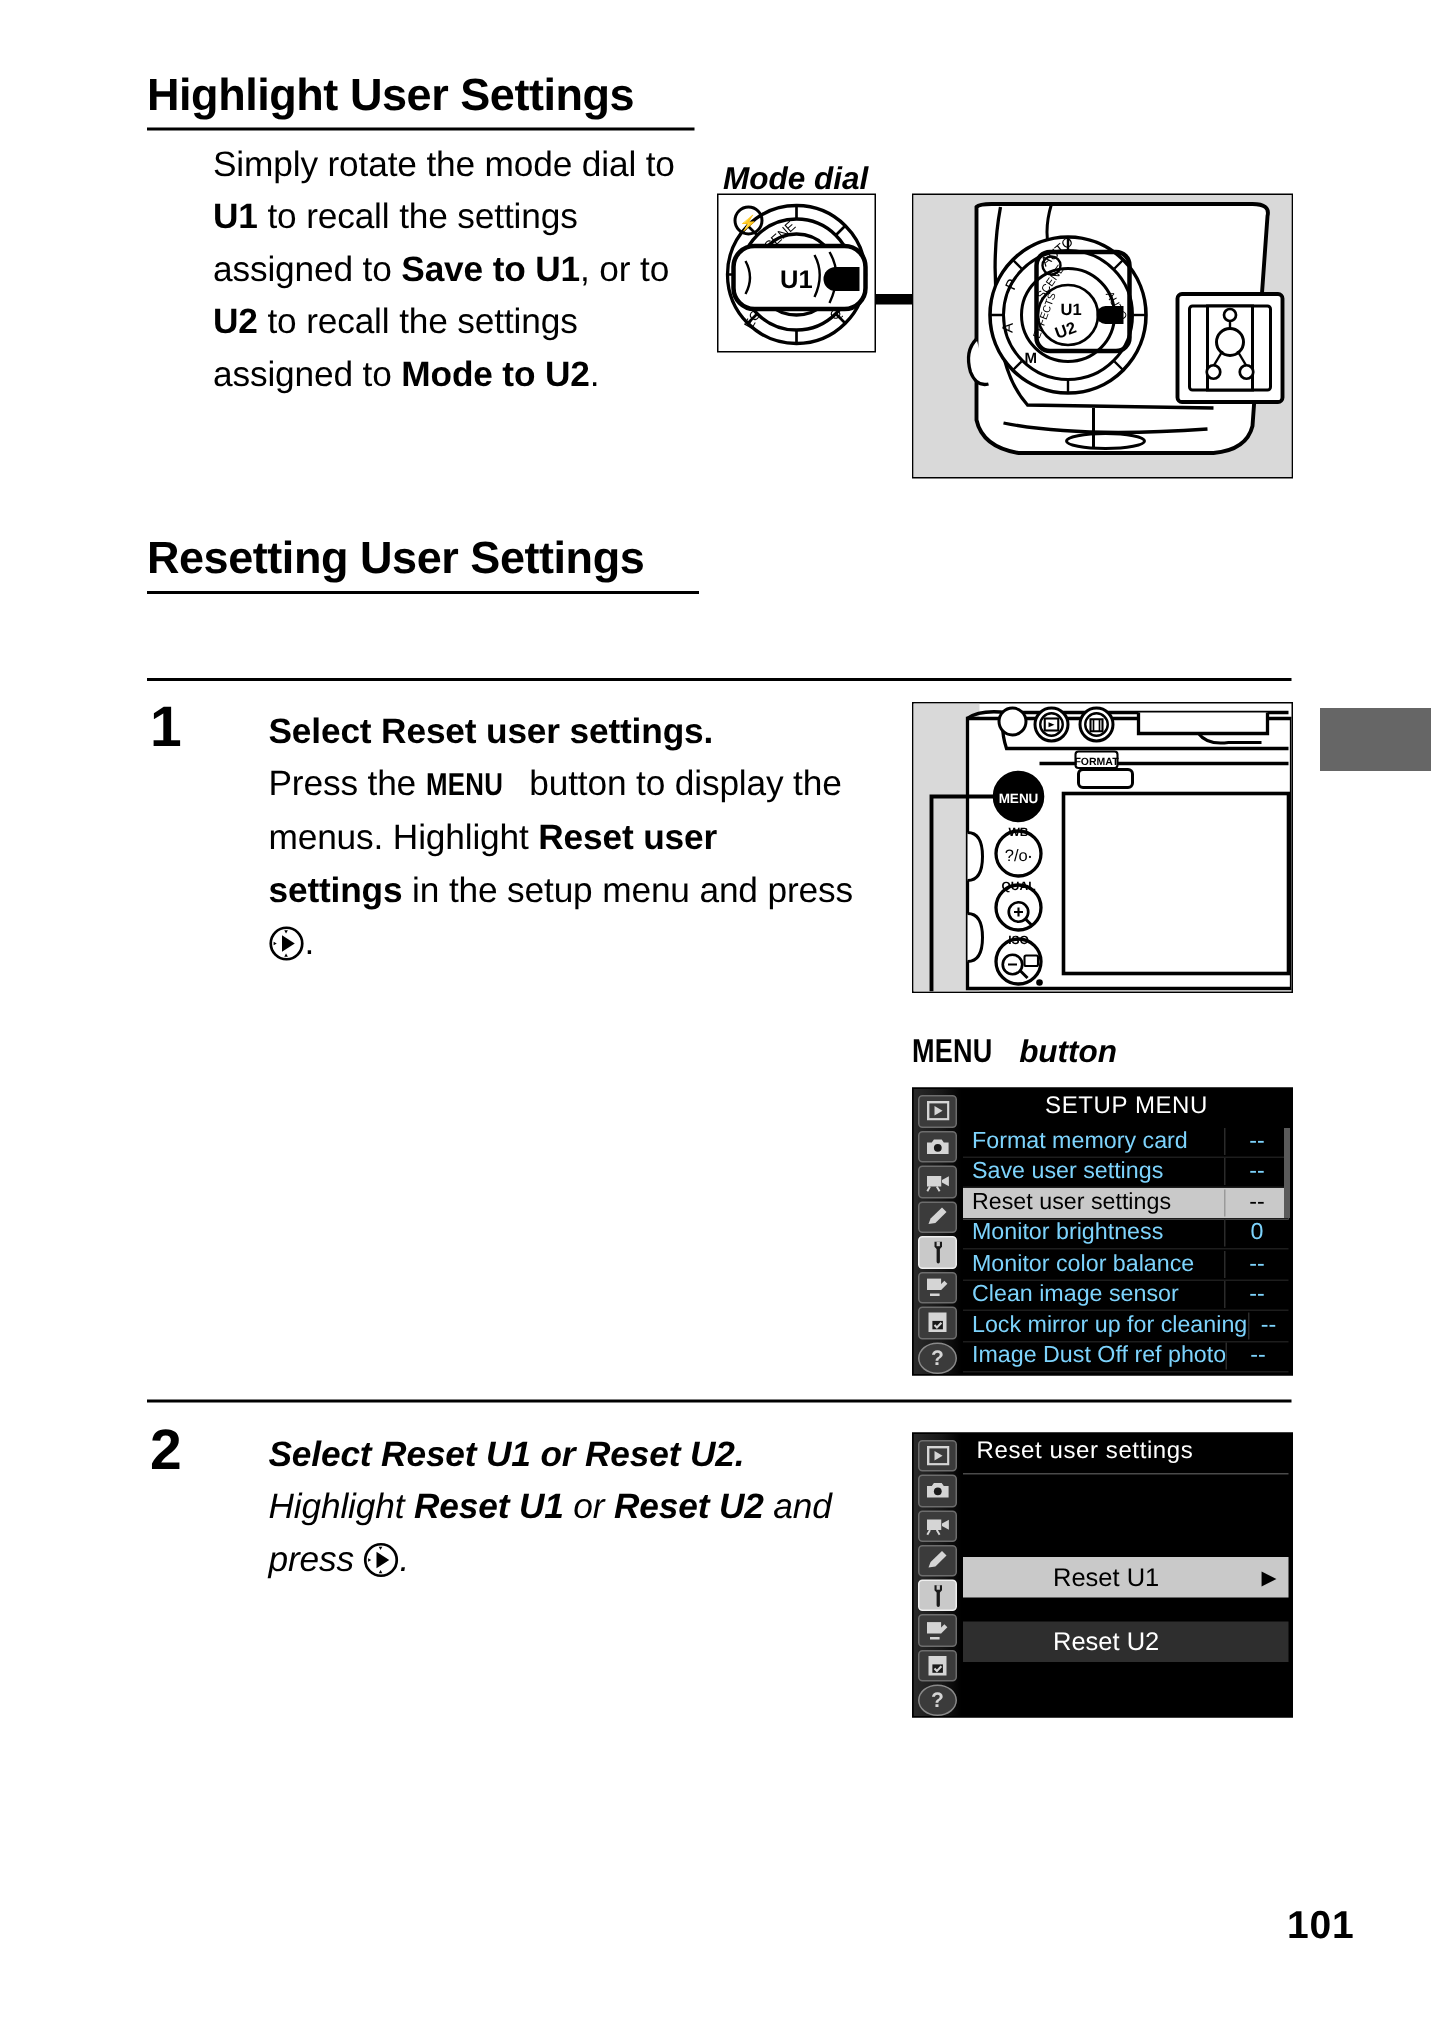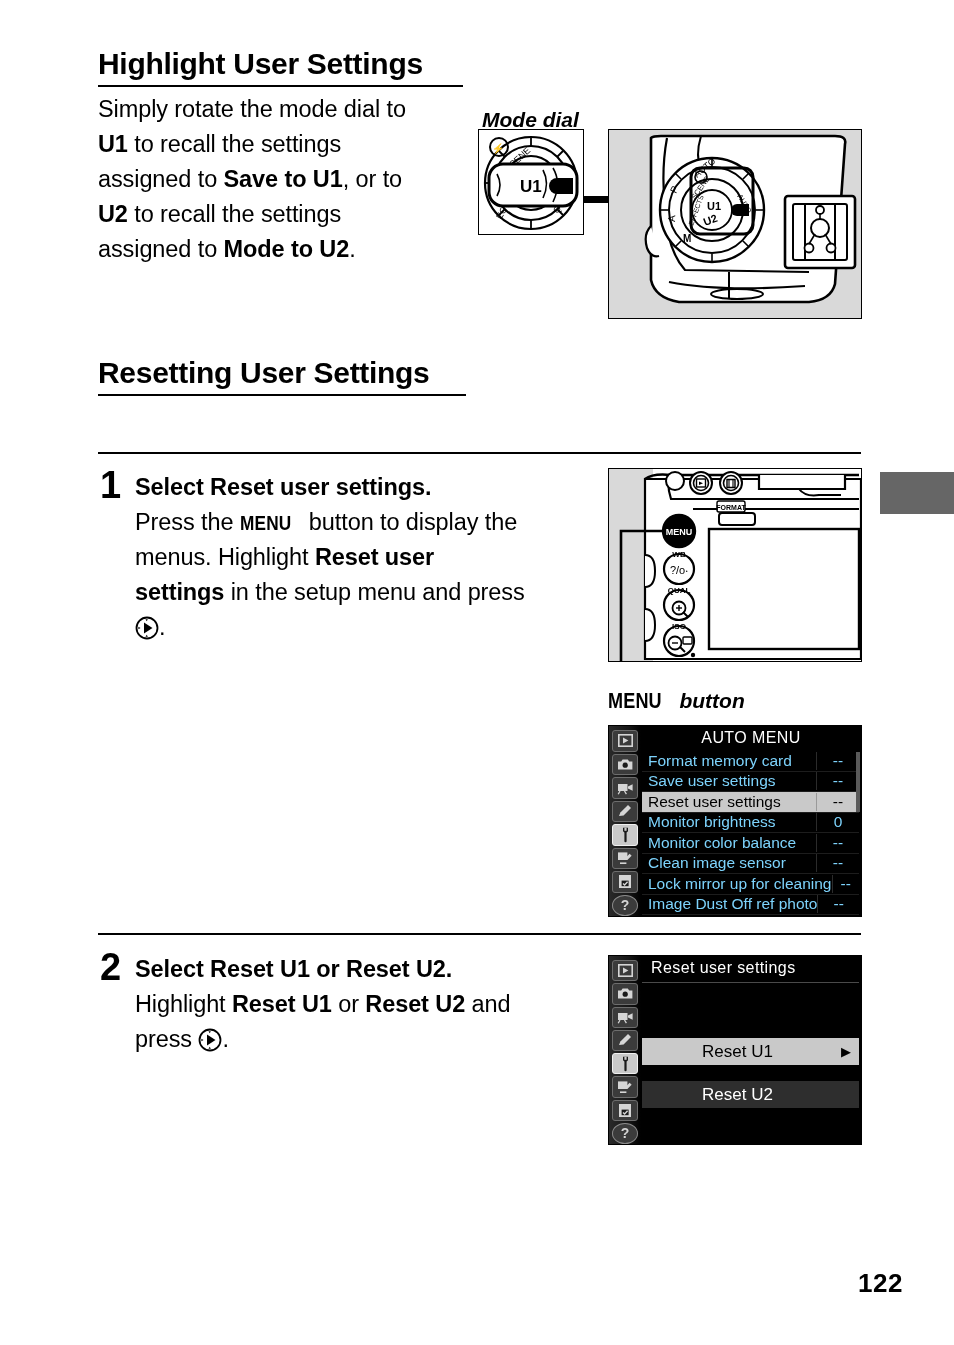--- a/index.html
+++ b/index.html
@@ -29,20 +29,21 @@
     line-height: 1.05;
     padding-bottom: 5px;
     border-bottom: 2.5px solid #000;
     white-space: nowrap;
   }
   .body-text {
     position: absolute;
     font-size: 23.5px;
     line-height: 35px;
     letter-spacing: -0.1px;
+    margin-left: 44px;
   }
   .body-text b { font-weight: bold; }
   .menu-word {
     font-family: "Liberation Sans Narrow", "Liberation Sans", sans-serif;
     font-weight: bold;
     font-size: 21px;
     letter-spacing: 0.2px;
     transform: scaleX(0.82);
     display: inline-block;
     transform-origin: left center;
@@ -501,21 +502,21 @@
           <rect x="1" y="1" width="12" height="13" fill="currentColor"></rect>
           <rect x="3.6" y="6.6" width="7" height="5.6" fill="#1a1a1a"></rect>
           <path d="M5 9.4 l1.6 1.6 l3 -3.2" fill="none" stroke="currentColor" stroke-width="1.4"></path>
         </svg>
       </div>
       <div class="sb-icon round">
         <span style="font-size:14px;line-height:1;">?</span>
       </div>
     </div>
 
-    <div class="lcd-title">AUTO MENU</div>
+    <div class="lcd-title">SETUP MENU</div>
 
     <div class="lcd-rows">
       <div class="lcd-row">
         <span class="lbl">Format memory card</span>
         <span class="val">--</span>
       </div>
       <div class="lcd-row">
         <span class="lbl">Save user settings</span>
         <span class="val">--</span>
       </div>
@@ -544,21 +545,21 @@
         <span class="val">--</span>
       </div>
     </div>
     <div class="lcd-scroll" style="top:26px; height:60px;"></div>
   </div>
 
   <div class="rule" style="top:933px;"></div>
 
   <div class="step-num" style="left:100px; top:948px;">2</div>
 
-  <div class="body-text" style="left:135px; top:952px; width:455px;">
+  <div class="body-text" style="left:135px; top:952px; width:455px;font-style:italic;">
     <b><span>Select </span><span>Reset U1</span><span> or </span><span>Reset U2</span><span>.</span></b><br>
     <span>Highlight </span><b>Reset U1</b><span> or </span><b>Reset U2</b><span> and</span><br>
     <span>press </span><span class="ms-glyph">
       <svg width="24" height="24" viewBox="0 0 24 24">
         <circle cx="12" cy="12" r="10.5" fill="#fff" stroke="#000" stroke-width="1.8"></circle>
         <path d="M9 6.5 L17.5 12 L9 17.5 Z" fill="#000"></path>
         <path d="M10.5 3.2 l2.4 0 l-1.2 2.1 z" fill="#000"></path>
         <path d="M10.5 20.8 l2.4 0 l-1.2 -2.1 z" fill="#000"></path>
         <path d="M3.4 10.8 l0 2.4 l2.1 -1.2 z" fill="#000"></path>
       </svg>
@@ -623,15 +624,15 @@
       <span>Reset U1</span>
       <span class="opt-arrow">▶</span>
     </div>
     <div class="opt-row dim" style="top:125px;">
       <span>Reset U2</span>
     </div>
   </div>
 
   <div class="tab-marker" style="left: 880px; top: 472px; width: 74px; height: 42px; background: rgb(102, 102, 102);"></div>
 
-  <div class="page-num" style="left:858px; top:1268px;">122</div>
+  <div class="page-num" style="left:858px; top:1268px;">101</div>
 
 </div>
 
 </body></html>

